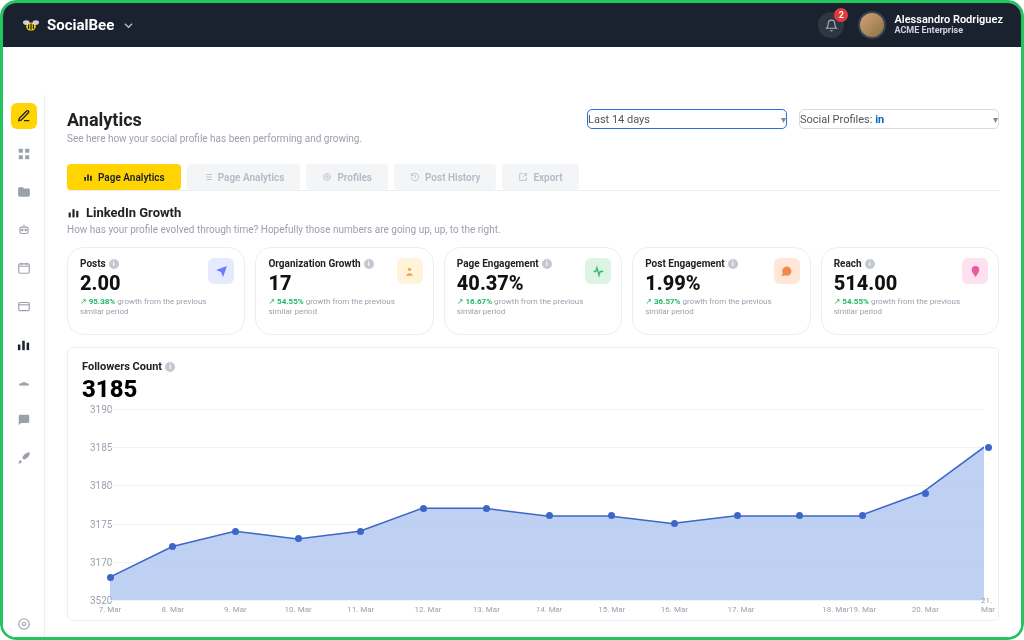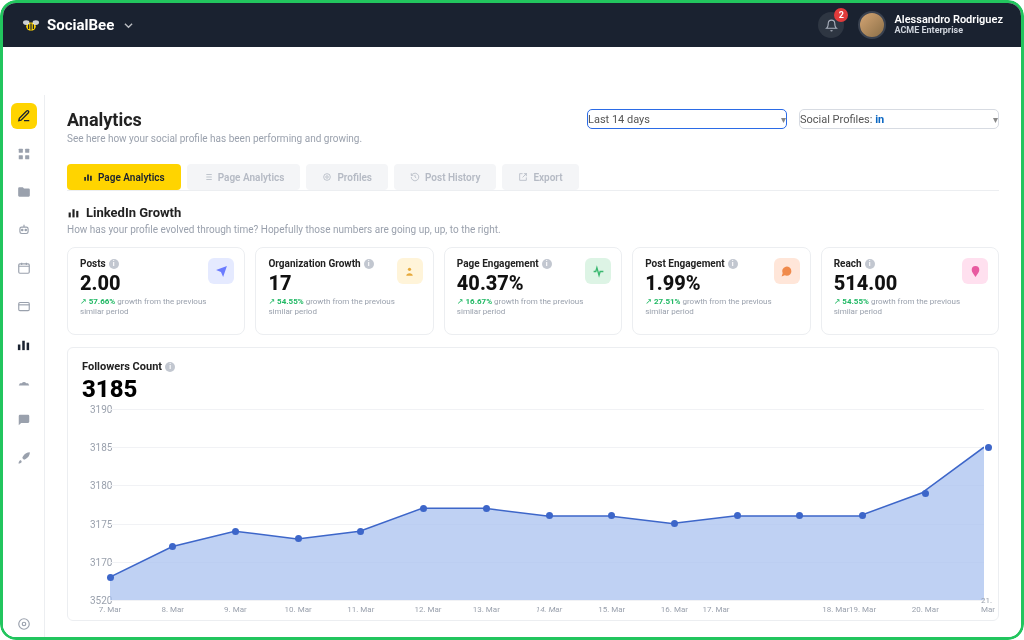--- a/index.html
+++ b/index.html
@@ -41,21 +41,21 @@
 
 .tabs { display: flex; gap: 6px; margin-top: 20px; border-bottom: 1px solid #eceef1; padding-bottom: 0; }
 .tab { height: 26px; padding: 0 16px; display: flex; align-items: center; gap: 5px; font-size: 10px; font-weight: 600; color: #b5bac4; background: #f4f5f7; border-radius: 4px; cursor: pointer; }
 .tab.active { background: #ffd400; color: #1a2230; }
 .tab svg { width: 10px; height: 10px; }
 
 .section-title { display: flex; align-items: center; gap: 6px; margin-top: 14px; font-size: 13px; font-weight: 700; color: #222; }
 .section-sub { font-size: 10px; color: #9aa1ad; margin-top: 4px; }
 
 .cards { display: flex; gap: 10px; margin-top: 12px; }
-.card { flex: 1; border: 1px solid #eceef1; border-radius: 8px; padding: 10px 12px; position: relative; min-height: 88px; }
+.card { flex: 1; border: 1px solid #eceef1; border-radius: 16px; padding: 10px 12px; position: relative; min-height: 88px; }
 .card-label { font-size: 10px; font-weight: 700; color: #222; display: flex; align-items: center; gap: 3px; }
 .card-val { font-size: 20px; font-weight: 800; color: #111; margin-top: 2px; }
 .card-growth { font-size: 8px; color: #9aa1ad; margin-top: 2px; line-height: 1.3; }
 .card-growth .pct { color: #1fb863; font-weight: 700; }
 .card-growth .ic { color: #1fb863; }
 .card-icon { position: absolute; top: 10px; right: 10px; width: 26px; height: 26px; border-radius: 6px; display: flex; align-items: center; justify-content: center; }
 .ic-blue { background: #e5eaff; color: #6b7cff; }
 .ic-yellow { background: #fff4d9; color: #e6a93a; }
 .ic-green { background: #ddf4e5; color: #3bb870; }
 .ic-orange { background: #ffe6d9; color: #f08a4b; }
@@ -251,21 +251,21 @@
           <div class="card-icon ic-blue">
               <svg width="13" height="13" viewBox="0 0 24 24" fill="currentColor">
                 <path d="M22 2 11 13M22 2l-7 20-4-9-9-4 20-7z"></path>
               </svg>
             </div>
           <div class="card-label">
               <span>Posts</span> 
               <i class="info-i">i</i>
             </div>
           <div class="card-val">2.00</div>
-          <div class="card-growth"><span class="ic">↗</span> <span class="pct">57.66%</span> <span>growth from the previous similar period</span></div>
+          <div class="card-growth"><span class="ic">↗</span> <span class="pct">95.38%</span> <span>growth from the previous similar period</span></div>
         </div>
         <div class="card">
           <div class="card-icon ic-yellow">
               <svg width="13" height="13" viewBox="0 0 24 24" fill="currentColor">
                 <circle cx="12" cy="8" r="3"></circle>
                 <path d="M6 20c0-3 2.7-5 6-5s6 2 6 5"></path>
               </svg>
             </div>
           <div class="card-label">
               <span>Organization Growth</span> 
@@ -291,21 +291,21 @@
           <div class="card-icon ic-orange">
               <svg width="13" height="13" viewBox="0 0 24 24" fill="currentColor">
                 <path d="M21 11.5a8.4 8.4 0 0 1-8.5 8.5 8.5 8.5 0 0 1-3.8-.9L3 21l1.9-5.7A8.5 8.5 0 1 1 21 11.5z"></path>
               </svg>
             </div>
           <div class="card-label">
               <span>Post Engagement</span> 
               <i class="info-i">i</i>
             </div>
           <div class="card-val">1.99%</div>
-          <div class="card-growth"><span class="ic">↗</span> <span class="pct">27.51%</span> <span>growth from the previous similar period</span></div>
+          <div class="card-growth"><span class="ic">↗</span> <span class="pct">36.57%</span> <span>growth from the previous similar period</span></div>
         </div>
         <div class="card">
           <div class="card-icon ic-pink">
               <svg width="13" height="13" viewBox="0 0 24 24" fill="currentColor">
                 <path d="M12 2a7 7 0 0 0-7 7c0 4 3 7 7 13 4-6 7-9 7-13a7 7 0 0 0-7-7z"></path>
               </svg>
             </div>
           <div class="card-label">
               <span>Reach</span> 
               <i class="info-i">i</i>
@@ -356,21 +356,21 @@
             <div class="x-tick" style="left: 28px;">7. Mar</div>
             <div class="x-tick" style="left: 90.7143px;">8. Mar</div>
             <div class="x-tick" style="left: 153.429px;">9. Mar</div>
             <div class="x-tick" style="left: 216.143px;">10. Mar</div>
             <div class="x-tick" style="left: 278.857px;">11. Mar</div>
             <div class="x-tick" style="left: 346px;">12. Mar</div>
             <div class="x-tick" style="left: 404.286px;">13. Mar</div>
             <div class="x-tick" style="left: 467px; font-style: italic;">14. Mar</div>
             <div class="x-tick" style="left: 529.714px;">15. Mar</div>
             <div class="x-tick" style="left: 592.429px;">16. Mar</div>
-            <div class="x-tick" style="left: 634px;">17. Mar</div>
+            <div class="x-tick" style="left: 659px;">17. Mar</div>
             <div class="x-tick" style="left: 717.857px; margin-left: 36px;">18. Mar</div>
             <div class="x-tick" style="left: 780.571px;">19. Mar</div>
             <div class="x-tick" style="left: 843.286px;">20. Mar</div>
             <div class="x-tick" style="left: 906px;">21. Mar</div>
           </div>
       </div>
 
     </div>
   </div>
 </div>

